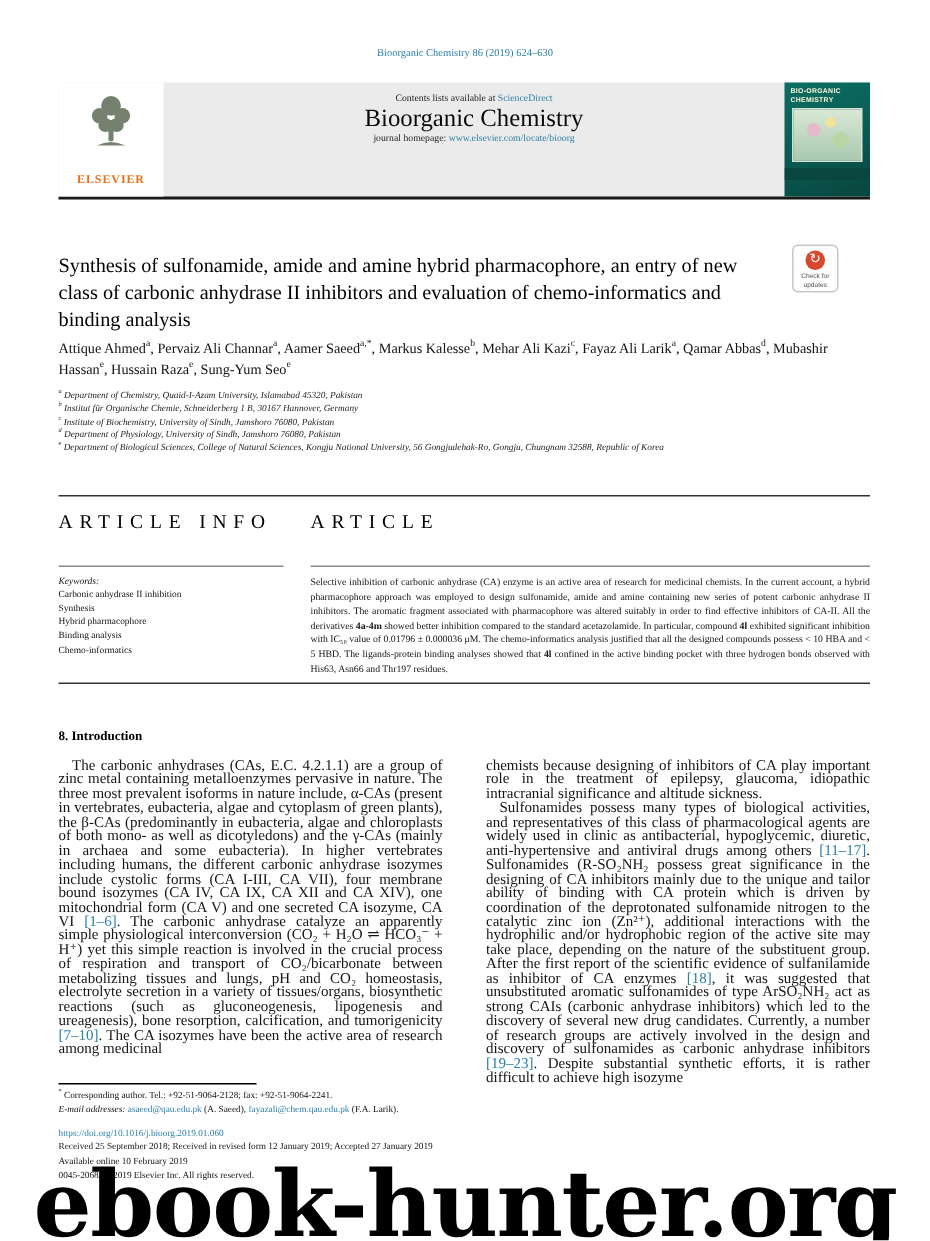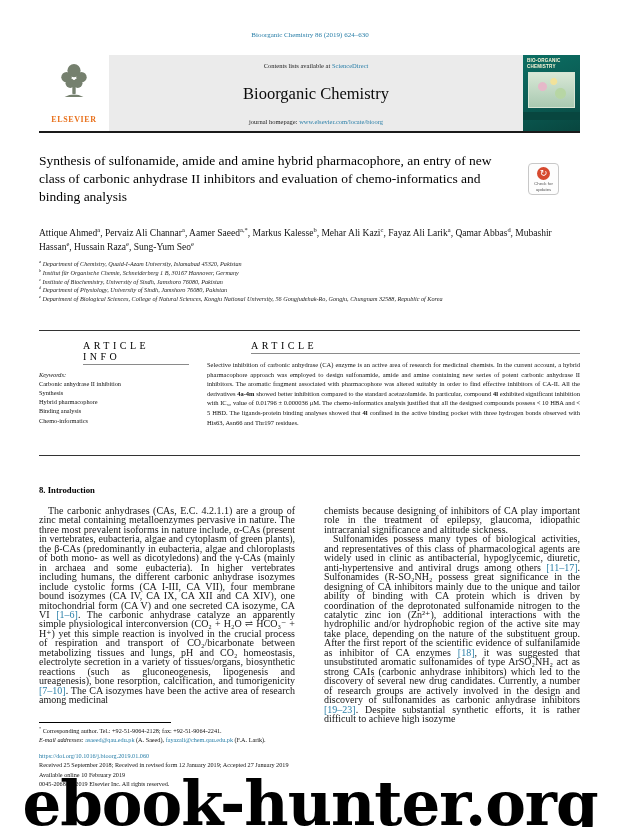--- a/index.html
+++ b/index.html
@@ -15,57 +15,57 @@
   .journal-ref { position:absolute; top:31px; left:0; width:100%; text-align:center;
                  font-size:7px; color:var(--link,#2a7fa8); }
 
   
   .header-box { position:absolute; left:39px; top:55px; width:541px; height:78px;
                 background:var(--header_bg,#ebebeb); border-bottom:2.5px solid #1a1a1a; }
   .logo-area { position:absolute; left:0; top:0; width:70px; height:100%; background:#fff;
                display:flex; flex-direction:column; align-items:center; justify-content:center; gap:17px; }
   .elsevier-text { font-size:8px; font-weight:bold; letter-spacing:.6px; color:var(--orange,#e9711c); }
   .header-center { position:absolute; left:70px; right:57px; top:0; height:100%;
-                   display:flex; flex-direction:column; align-items:center; justify-content:space-between;
+                   display:flex; flex-direction:column; align-items:center; 
                    padding:7px 0 6px 0; }
   .contents-line, .homepage-line { font-size:6.5px; color:#222; }
   .journal-title { font-size:16.5px; color:#0a0a0a; }
   .cover { position:absolute; right:0; top:0; width:57px; height:100%;
            background:linear-gradient(160deg, var(--cover_teal,#0c6e63) 0%, #0a5a52 55%, #08463f 100%);
            overflow:hidden; }
   .cover-top { font-family:"Liberation Sans",sans-serif; font-size:4.6px; font-weight:bold;
                color:#fdf6d8; padding:3px 3px 1px 4px; letter-spacing:.2px; line-height:1.25; }
   .cover-img { margin:2px 5px 0 5px; height:36px; border:1px solid #d7e4d4;
                background:
                  radial-gradient(circle at 30% 40%, #e5b9c9 0 4px, transparent 5px),
                  radial-gradient(circle at 70% 60%, #b7d6a4 0 5px, transparent 6px),
                  radial-gradient(circle at 55% 25%, #f2e29a 0 3px, transparent 4px),
                  linear-gradient(#d9e8d6,#a9c9b1); }
   .cover-bottom-band { margin-top:4px; height:8px; background:#08463f; }
 
   
-  .title { position:absolute; left:39px; top:152px; width:482px; font-weight:normal;
+  .title { position:absolute; left:39px; top:168px; width:482px; font-weight:normal;
            font-size:13.5px; line-height:1.33; color:#000; }
   .badge { position:absolute; left:528px; top:163px; width:31px; border:1px solid #c8c8c8;
            border-radius:4px; background:#fdfdfd; padding:3px 1px 2px 1px; text-align:center; }
   .badge-icon { width:13px; height:13px; border-radius:50%; background:#d6492f; color:#fff;
                 font-size:9px; line-height:13px; margin:0 auto 1px auto; font-family:"DejaVu Sans",sans-serif; }
   .badge-line { font-family:"Liberation Sans",sans-serif; font-size:4.4px; color:#555; line-height:1.3; }
 
   .authors { position:absolute; left:39px; top:226px; width:535px; font-size:9.5px; line-height:1.5; color:#111; }
   .affiliations { position:absolute; left:39px; top:260px; width:535px; font-style:italic;
                   font-size:6.2px; line-height:1.42; color:#222; }
 
   
   .info-section { position:absolute; left:39px; top:330px; width:541px; height:126px;
                   border-top:1px solid var(--rule,#333); border-bottom:1px solid var(--rule,#333); }
   .info-left  { position:absolute; left:0; top:9px; width:150px; }
   .info-right { position:absolute; left:168px; top:9px; width:373px; }
-  .col-heading { font-size:10px; letter-spacing:.35em; color:#000; padding-bottom:2px;
-                 border-bottom:.5px solid #8a8a8a; margin-bottom:6px;margin-left:44px; }
+  .col-heading { font-size:13px; letter-spacing:.35em; color:#000; padding-bottom:21px;
+                 border-bottom:.5px solid #8a8a8a; margin-bottom:6px; }
   .keywords-label { font-style:italic; font-size:6.3px; margin-bottom:1px; }
   .keyword { font-size:6.3px; line-height:1.45; }
   .abstract-text { font-size:6.5px; line-height:9.6px; text-align:justify; color:#111; }
 
   
   .intro { position:absolute; left:39px; top:485px; width:541px; }
   .intro h2 { font-size:8.7px; font-weight:bold; color:#000; }
   .intro .col { position:absolute; top:21px; width:256px; font-size:10px; line-height:9.45px;
                 text-align:justify; color:#141414; }
   .col1 { left:0; }

